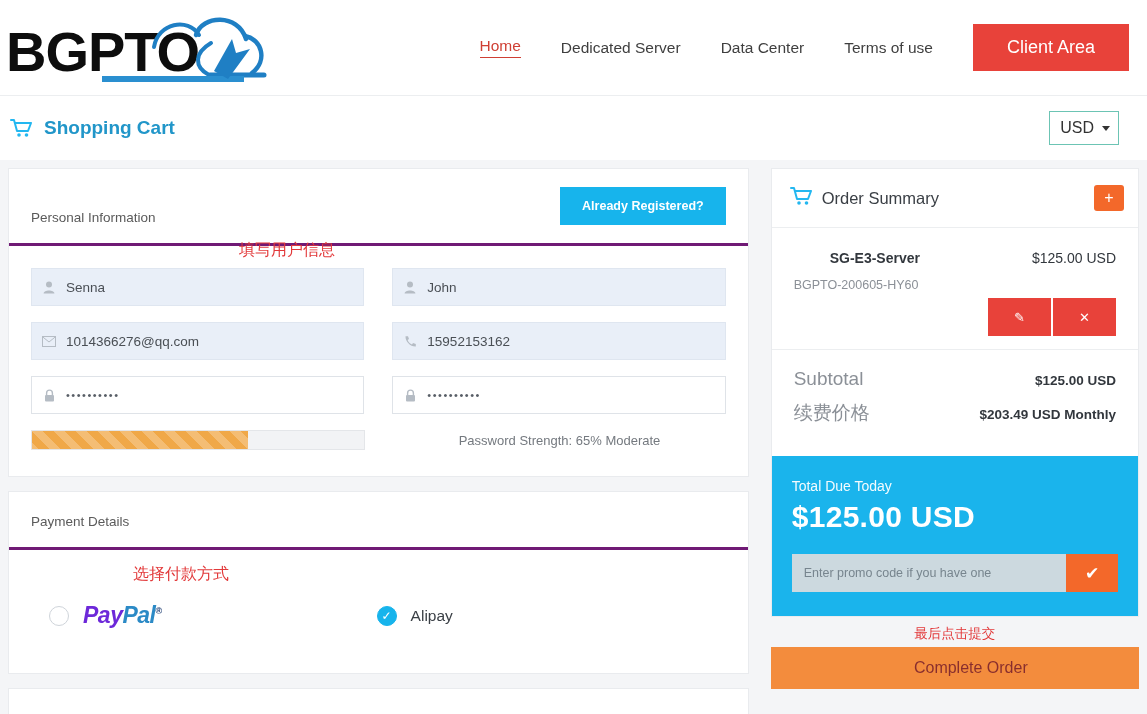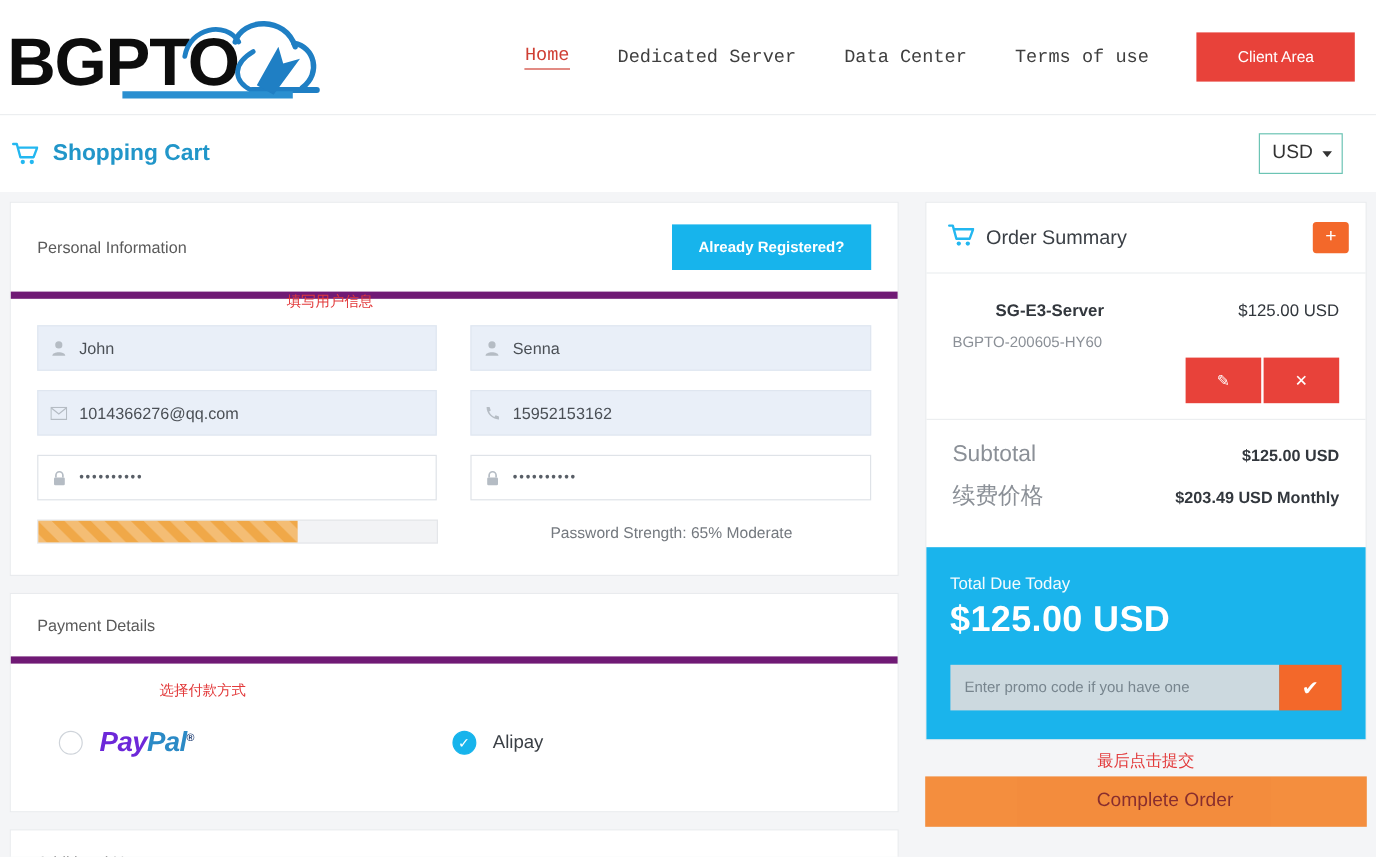--- a/index.html
+++ b/index.html
@@ -17,25 +17,25 @@
     display: flex; align-items: center;
     padding: 0 8px 0 4px;
     position: relative;
   }
   .logo { display: flex; align-items: center; height: 95px; margin-left: 2px; }
   .logo svg { display: block; }
 
   .nav { display: flex; align-items: center; margin-left: auto; }
   .nav-item {
     font-size: 15.5px; color: #3f3f3f; margin-right: 40px;
-    cursor: pointer; white-space: nowrap; font-family: Liberation Mono, monospace;
+    cursor: pointer; white-space: nowrap;
   }
   .nav-item.active { color: #cf3f34; border-bottom: 1px solid #cf3f34; padding-bottom: 2px; }
   .client-area {
-    background: #e8423a; color: #fff; font-size: 13px;
+    background: #e8423a; color: #fff; font-size: 18px;
     padding: 13px 34px; cursor: pointer; white-space: nowrap;
     margin-right: 10px;
   }
 
   
   .cartbar {
     height: 65px; background: #fff;
     border-top: 1px solid #eceef0;
     display: flex; align-items: center;
     padding: 0 0 0 10px; position: relative;
@@ -52,41 +52,41 @@
   .caret { width: 0; height: 0; border-left: 4px solid transparent;
            border-right: 4px solid transparent; border-top: 5px solid #333; }
 
   
   .content { display: flex; padding: 8px 8px 0 8px; gap: 22px; }
   .col-left { width: 742px; }
   .col-right { width: 369px; }
 
   .card { background:#fff; border:1px solid #e9ebee; margin-bottom: 14px; }
   .card-head {
-    padding: 18px 22px; border-bottom: 6px solid #701a75;
-    display:flex; align-items:center; min-height: 58px;
+    padding: 18px 22px; border-bottom: 3px solid #701a75;
+    display:flex; align-items:flex-end; min-height: 58px;
   }
   .card-head-title { font-size: 13.5px; color:#5a5a5a; }
   .btn-registered {
     margin-left:auto; background:#17b4ec; color:#fff; font-size:12.5px;
     font-weight:bold; padding: 12px 22px; cursor:pointer; white-space:nowrap;
   }
   .card-body { padding: 22px 22px 26px 22px; position: relative; }
 
   .row2 { display:flex; gap: 28px; margin-bottom: 16px; }
   .field { flex:1; position: relative; display:flex; align-items:center;
            height: 38px; border:1px solid #dfe3e8; }
   .field.autofill { background:#e9eff8; border-color:#dfe6f0; }
   .field.plain { background:#fff; }
   .field .fi { width: 34px; text-align:center; color:#b5bcc4; font-size: 13px;
                display:flex; align-items:center; justify-content:center; }
   .field .fv { font-size: 13.5px; color:#4a4f55; }
   .field .fv.dots { letter-spacing: 1.5px; font-size: 11px; color:#585e66; }
 
-  .zh-note { position:absolute; color:#e2393a; font-size:12px;
+  .zh-note { position:absolute; color:#e2393a; font-size:16px;
              font-family:Liberation Sans, sans-serif; }
 
   .pwrow { display:flex; gap:28px; align-items:center; margin-top: 10px; }
   .pwbar { flex:1; height: 20px; background:#f2f3f5; border:1px solid #e4e6e9; }
   .pwbar-fill {
     height:100%; background:#f0a848;
     background-image: linear-gradient(45deg,
       rgba(255,255,255,.24) 25%, transparent 25%, transparent 50%,
       rgba(255,255,255,.24) 50%, rgba(255,255,255,.24) 75%,
       transparent 75%, transparent);
@@ -225,30 +225,30 @@
           <span class="zh-note" style="left:230px; top:-6px;">填写用户信息</span>
 
           <div class="row2">
             <div class="field autofill">
               <span class="fi">
                 <svg width="12" height="13" viewBox="0 0 12 13">
                     <circle cx="6" cy="3.4" r="3" fill="#b5bcc4"></circle>
                 <path d="M0.6 12.5 C0.6 8.6 11.4 8.6 11.4 12.5 Z" fill="#b5bcc4"></path>
                   </svg>
               </span>
-              <span class="fv">John</span>
+              <span class="fv">Senna</span>
             </div>
             <div class="field autofill">
               <span class="fi">
                 <svg width="12" height="13" viewBox="0 0 12 13">
                     <circle cx="6" cy="3.4" r="3" fill="#b5bcc4"></circle>
                 <path d="M0.6 12.5 C0.6 8.6 11.4 8.6 11.4 12.5 Z" fill="#b5bcc4"></path>
                   </svg>
               </span>
-              <span class="fv">Senna</span>
+              <span class="fv">John</span>
             </div>
           </div>
 
           <div class="row2">
             <div class="field autofill">
               <span class="fi">
                 <svg width="14" height="11" viewBox="0 0 14 11">
                   <rect x="0.5" y="0.5" width="13" height="10" fill="none" stroke="#b5bcc4"></rect>
                   <path d="M0.8 1 L7 6 L13.2 1" fill="none" stroke="#b5bcc4"></path>
                 </svg>

